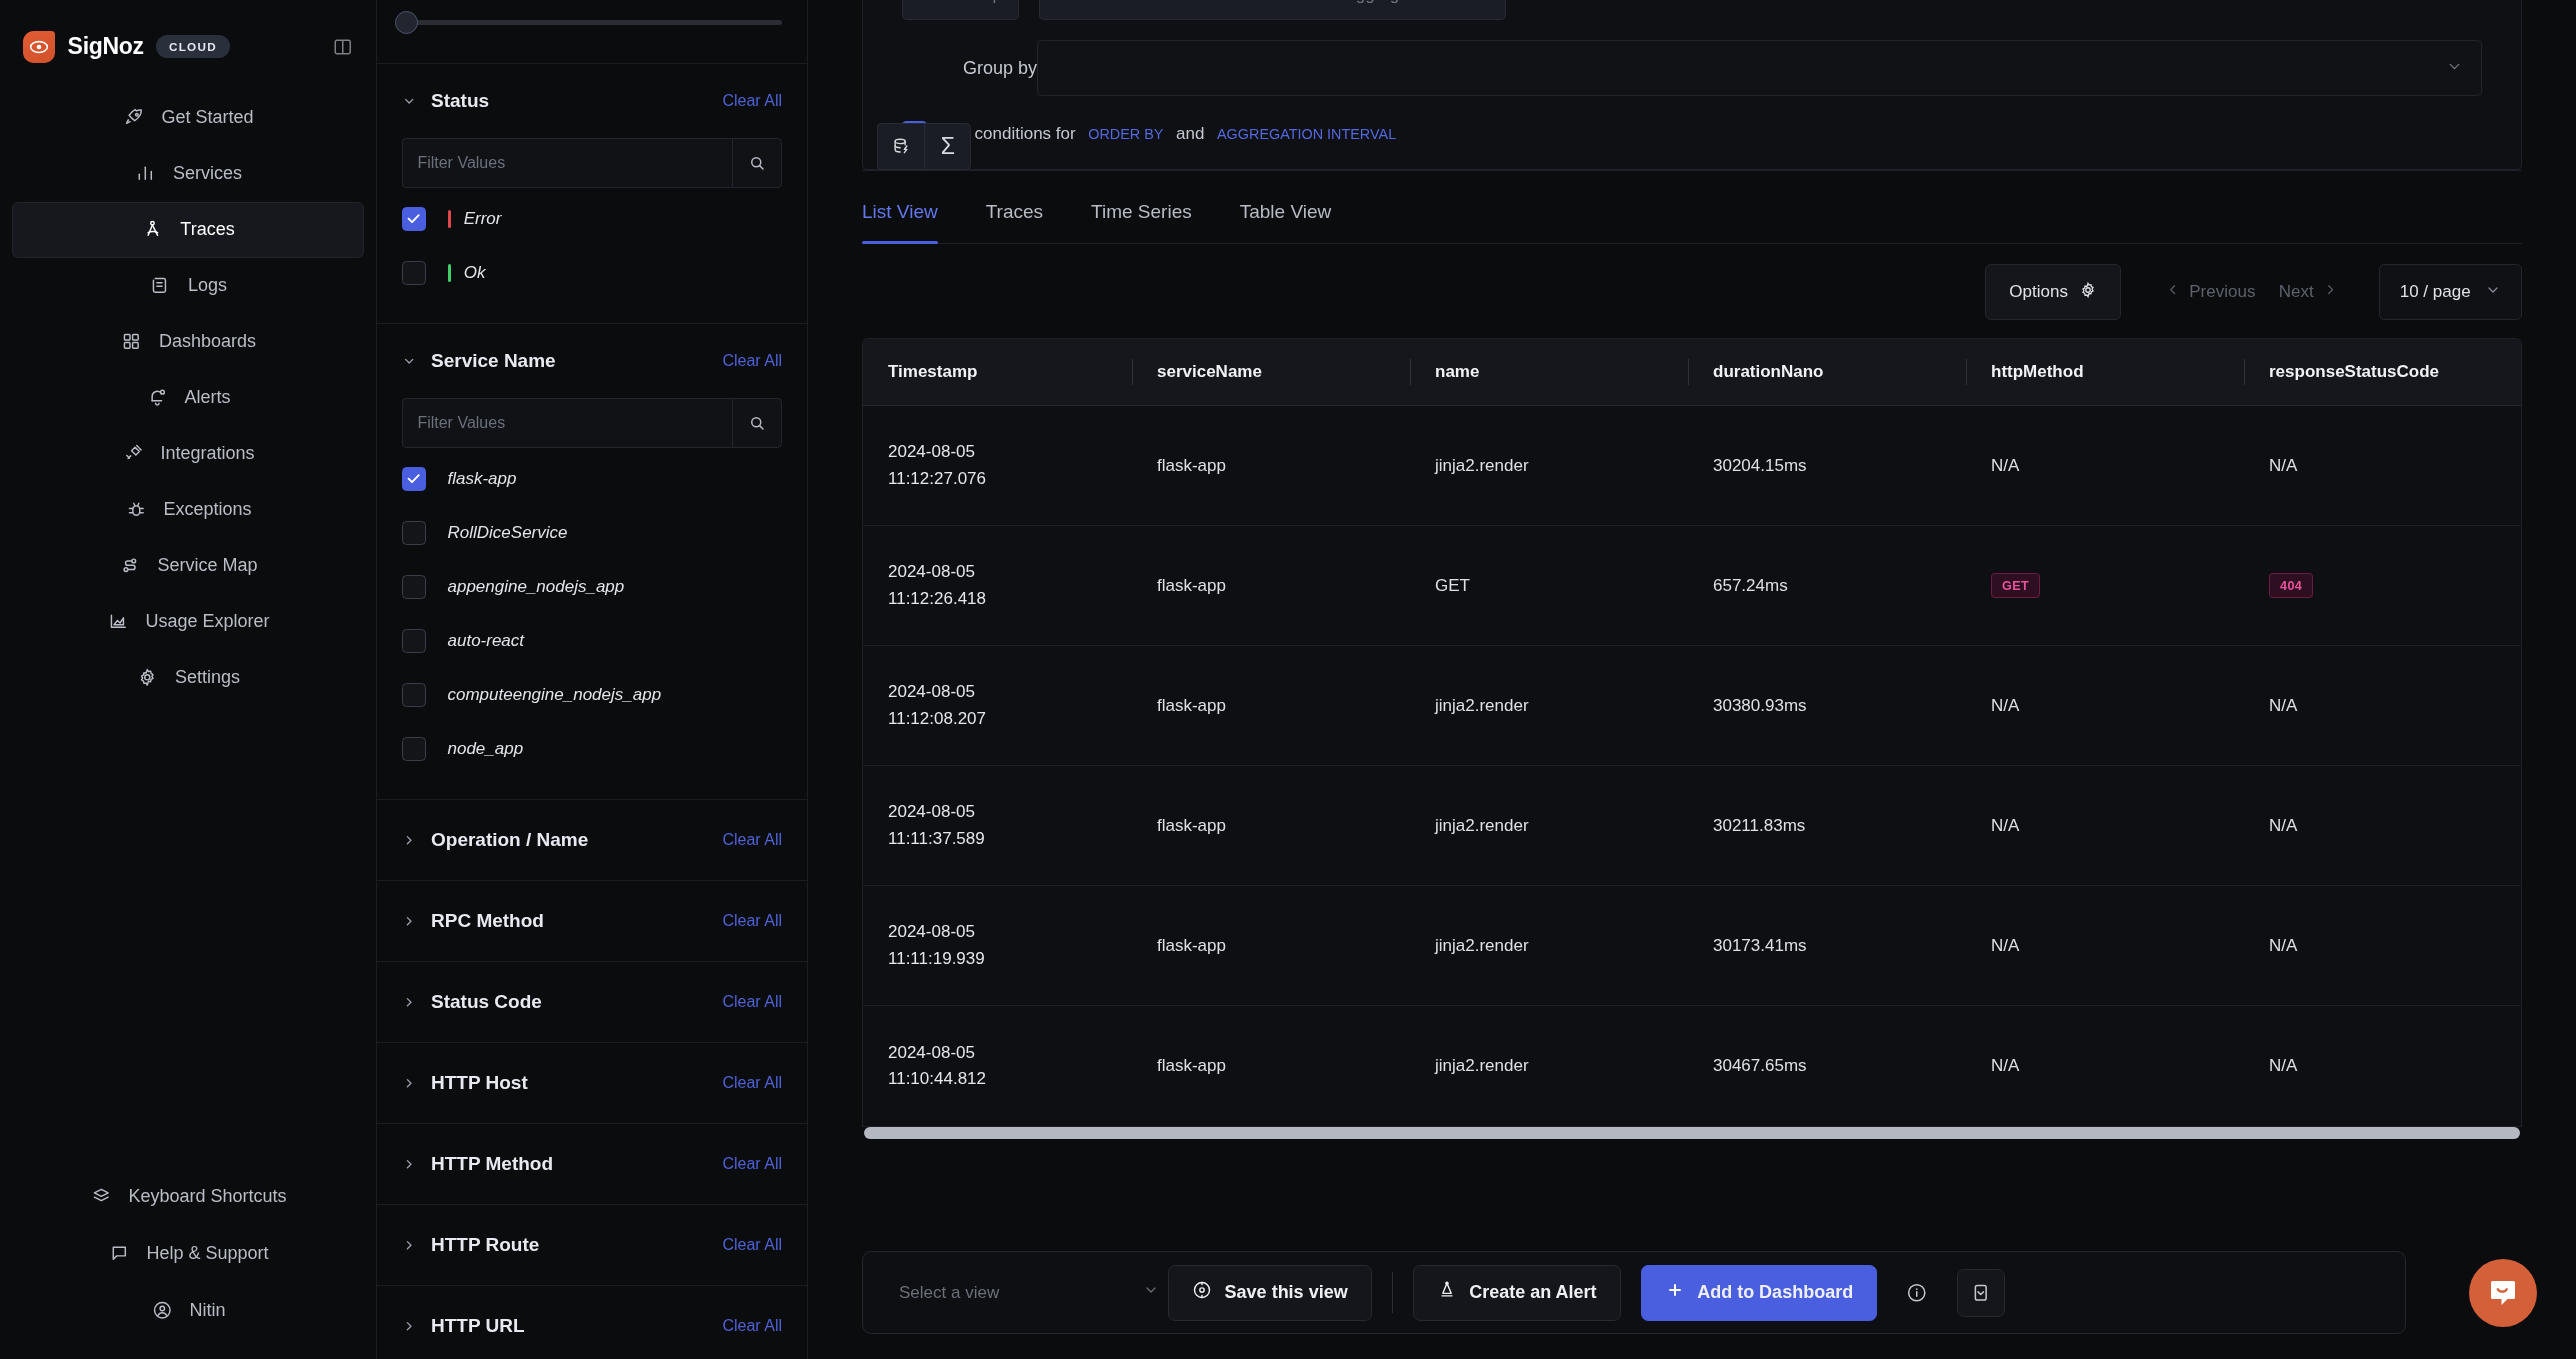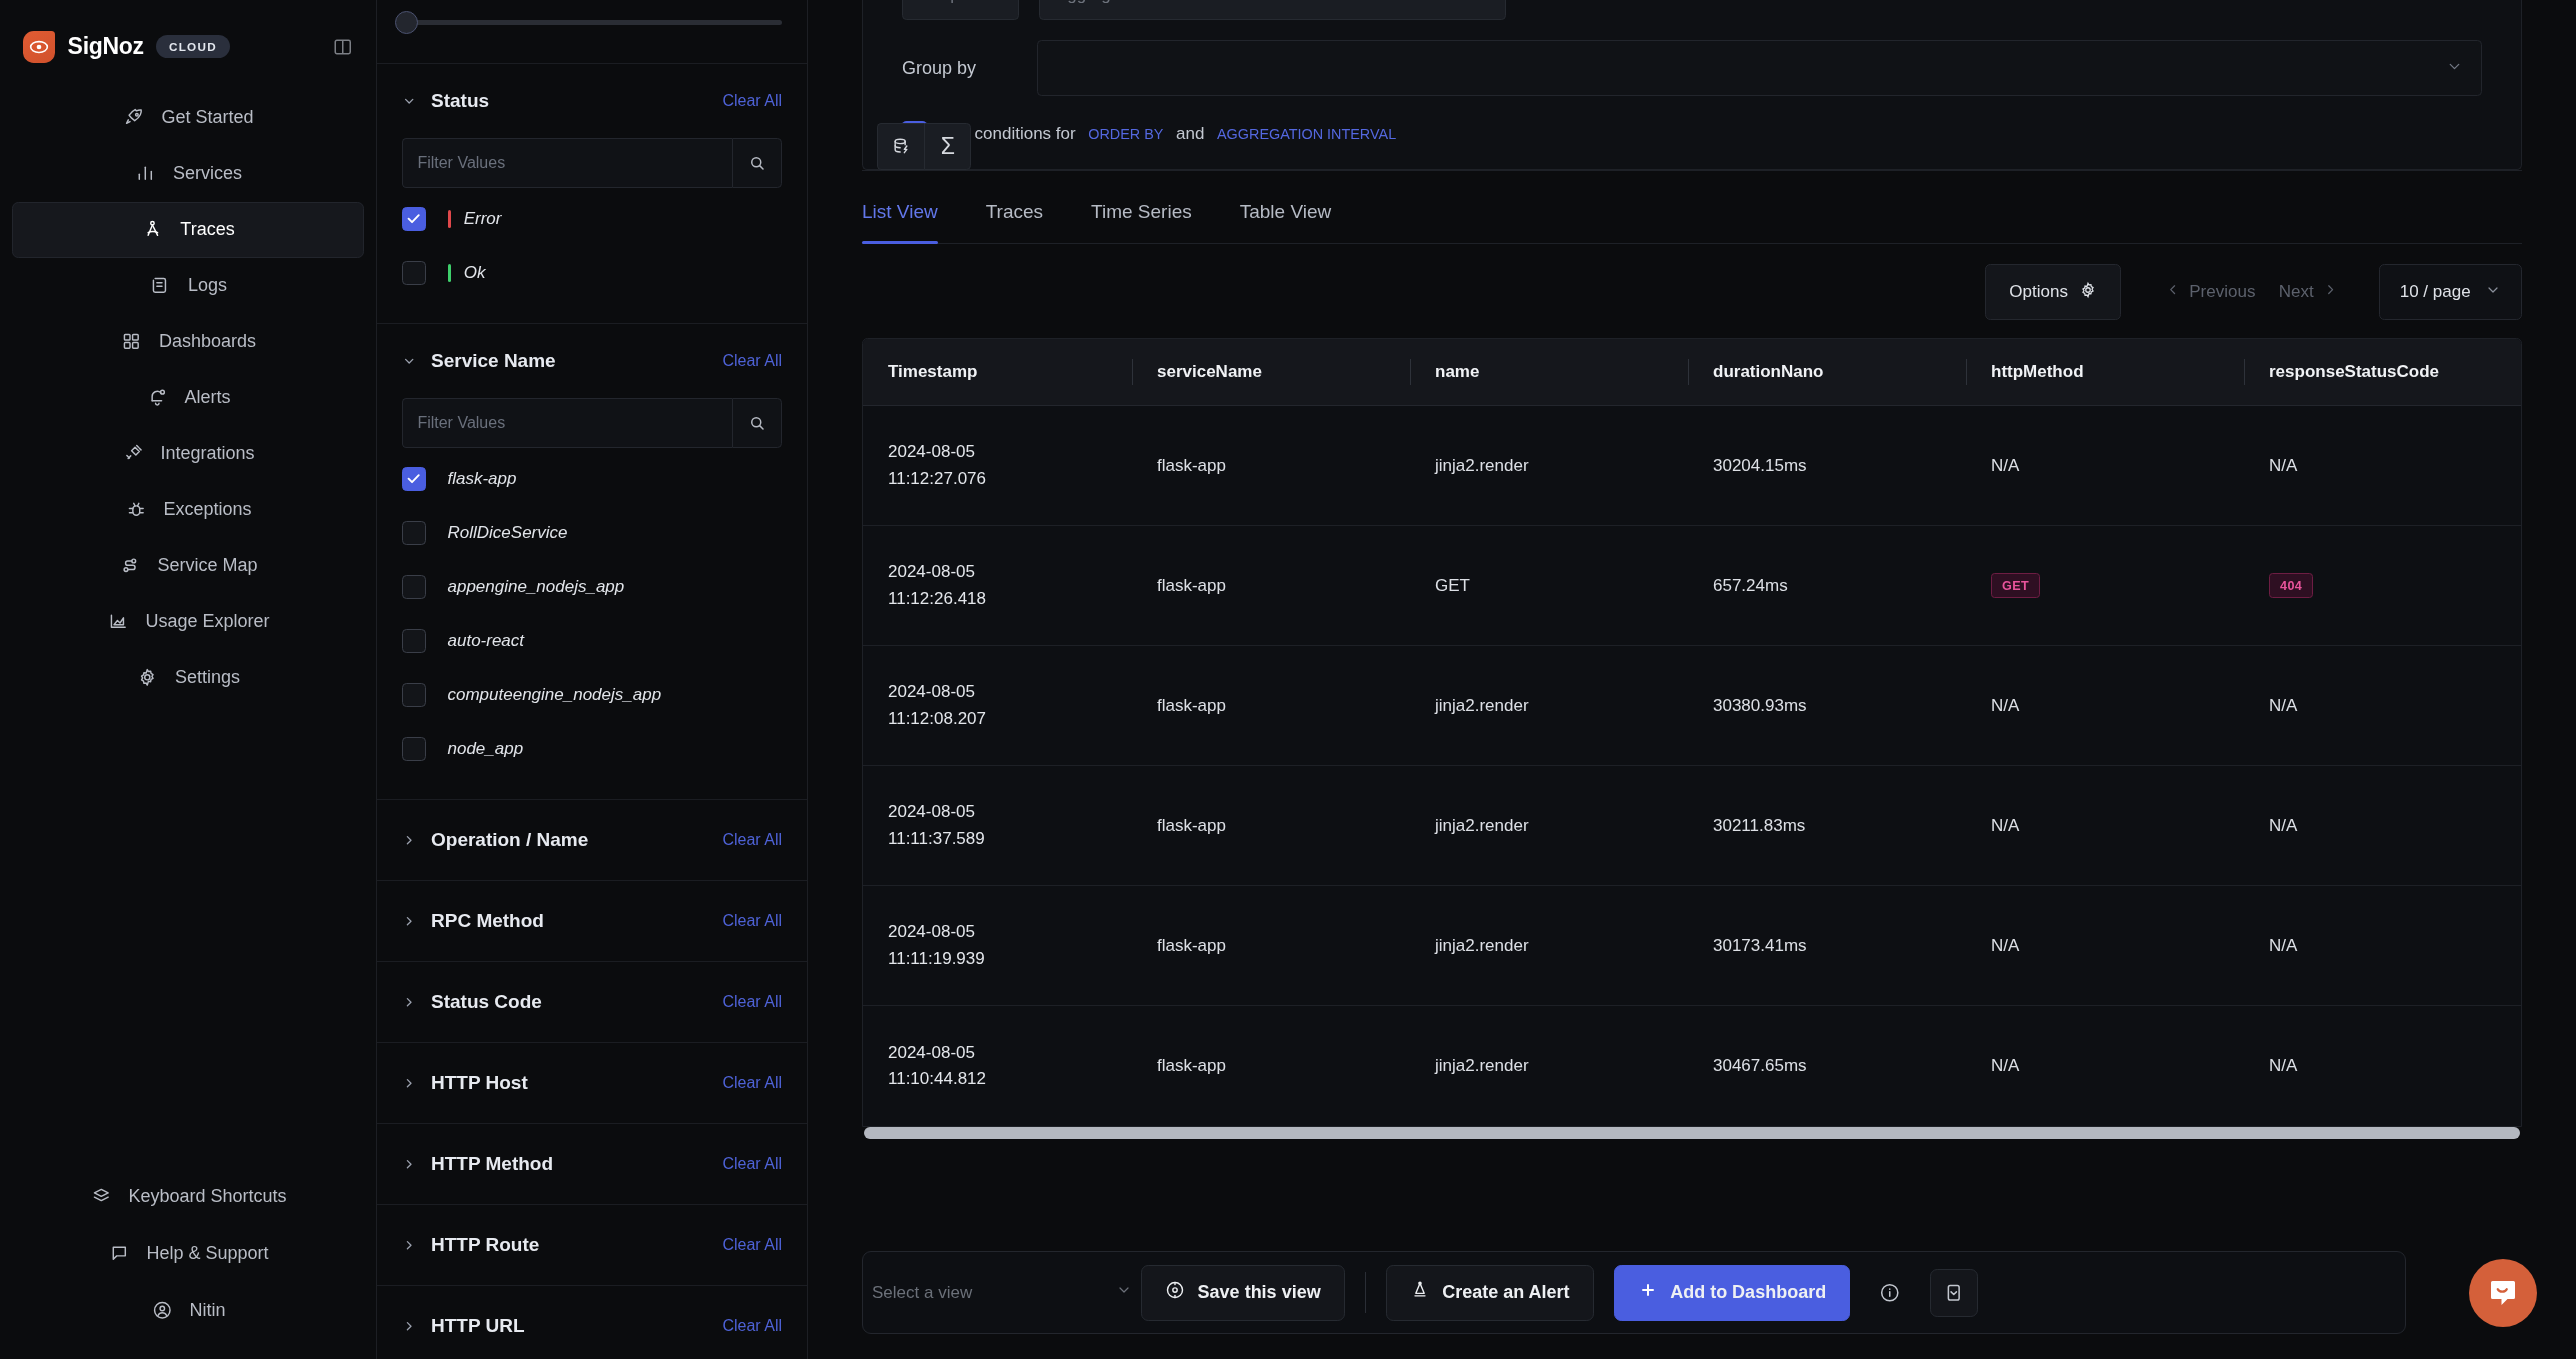--- a/index.html
+++ b/index.html
@@ -93,20 +93,21 @@
   .f-opt .lbl.nb { margin-left:21.5px; }
   .f-collapsed { border-top:0.9px solid #1b1d22; padding:0 25px; }
   .f-collapsed .f-head { height:80px;justify-content:center; }
 
   
   .main { flex:1; height:100%; display:flex; flex-direction:column; position:relative; overflow:hidden; background:#0b0c0e; }
   .qb {
     margin:0 54px 0 54px; border:0.9px solid #1e2127; border-top:none;
     border-radius:0 0 5.4px 5.4px; background:#0e1014; padding:0 0 0 0;
     position:relative;
+    text-align:right;
   }
   .qb-row-stub { display:flex; gap:20px; padding:0 39px; height:20px; overflow:hidden; }
   .stub {
     background:#1a1d23; border:0.9px solid #262a31; border-radius:4.5px;
     color:#6d727c; font-size:17px; padding:7.2px 16px; margin-top:-23px;
   }
   .stub.a { width:117px; }
   .stub.b { width:467px; }
   .qb-groupby { display:flex; align-items:center; padding:20px 39px 0 39px; }
   .gb-label { font-size:18px; color:#c4c9d2; width:135px; }
@@ -183,21 +184,21 @@
   .badge {
     display:inline-block; font-size:12.6px; font-weight:600; padding:4.5px 10px; border-radius:3.6px;
     background:#2e0f22; border:0.9px solid #6d1d43; color:#e8549b; letter-spacing:0.4px;
   }
   .hscroll { height:12.6px; background:#b4b8c0; border-radius:6.3px; margin:0 56px; }
 
   
   .bottombar {
     position:absolute; left:54px; right:170px; bottom:25px;
     height:83px; background:#0d0f13; border:0.9px solid #23262d; border-radius:9px;
-    display:flex; align-items:center; padding:0 9px; gap:0;
+    display:flex; align-items:center; padding:0 36px; gap:0;
   }
   .selview { display:flex; align-items:center; gap:16px; width:269px; color:#6b7079; font-size:17px; cursor:pointer; }
   .selview .cd { margin-left:auto; margin-right:9px; }
   .selview svg { width:16px; height:16px; stroke:#6b7079; fill:none; stroke-width:1.8; stroke-linecap:round; stroke-linejoin:round; }
   .bb-btn {
     display:flex; align-items:center; gap:12.6px; height:56px; padding:0 23px;
     background:#14161b; border:0.9px solid #262a31; border-radius:7.2px;
     font-size:18px; color:#eef0f3; font-weight:600; cursor:pointer; white-space:nowrap;
   }
   .bb-btn svg { width:20px; height:20px; stroke:#eef0f3; fill:none; stroke-width:1.7; stroke-linecap:round; stroke-linejoin:round; }

